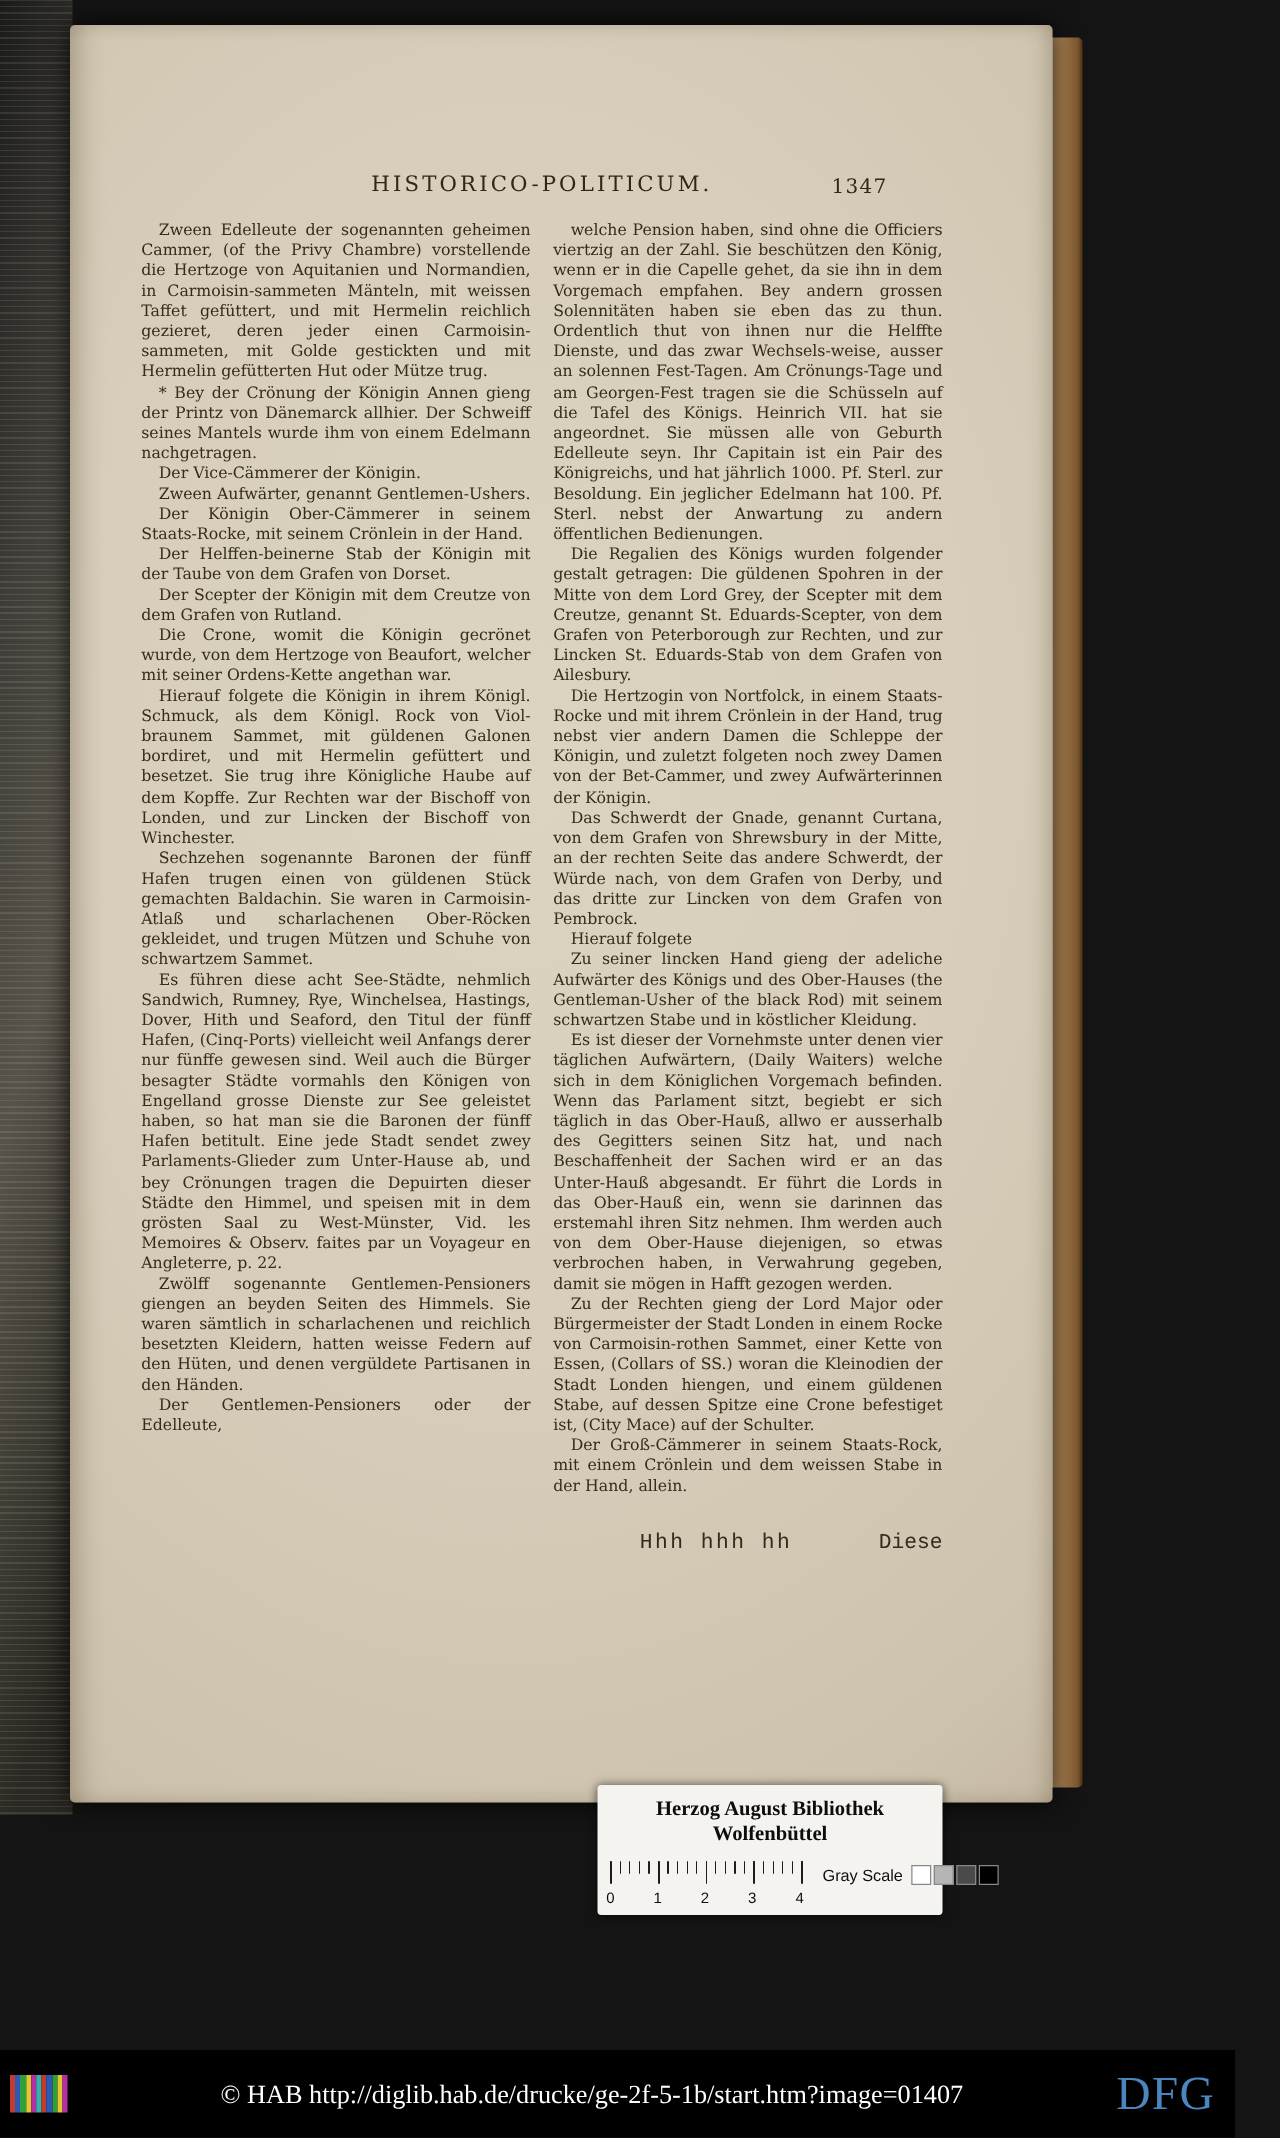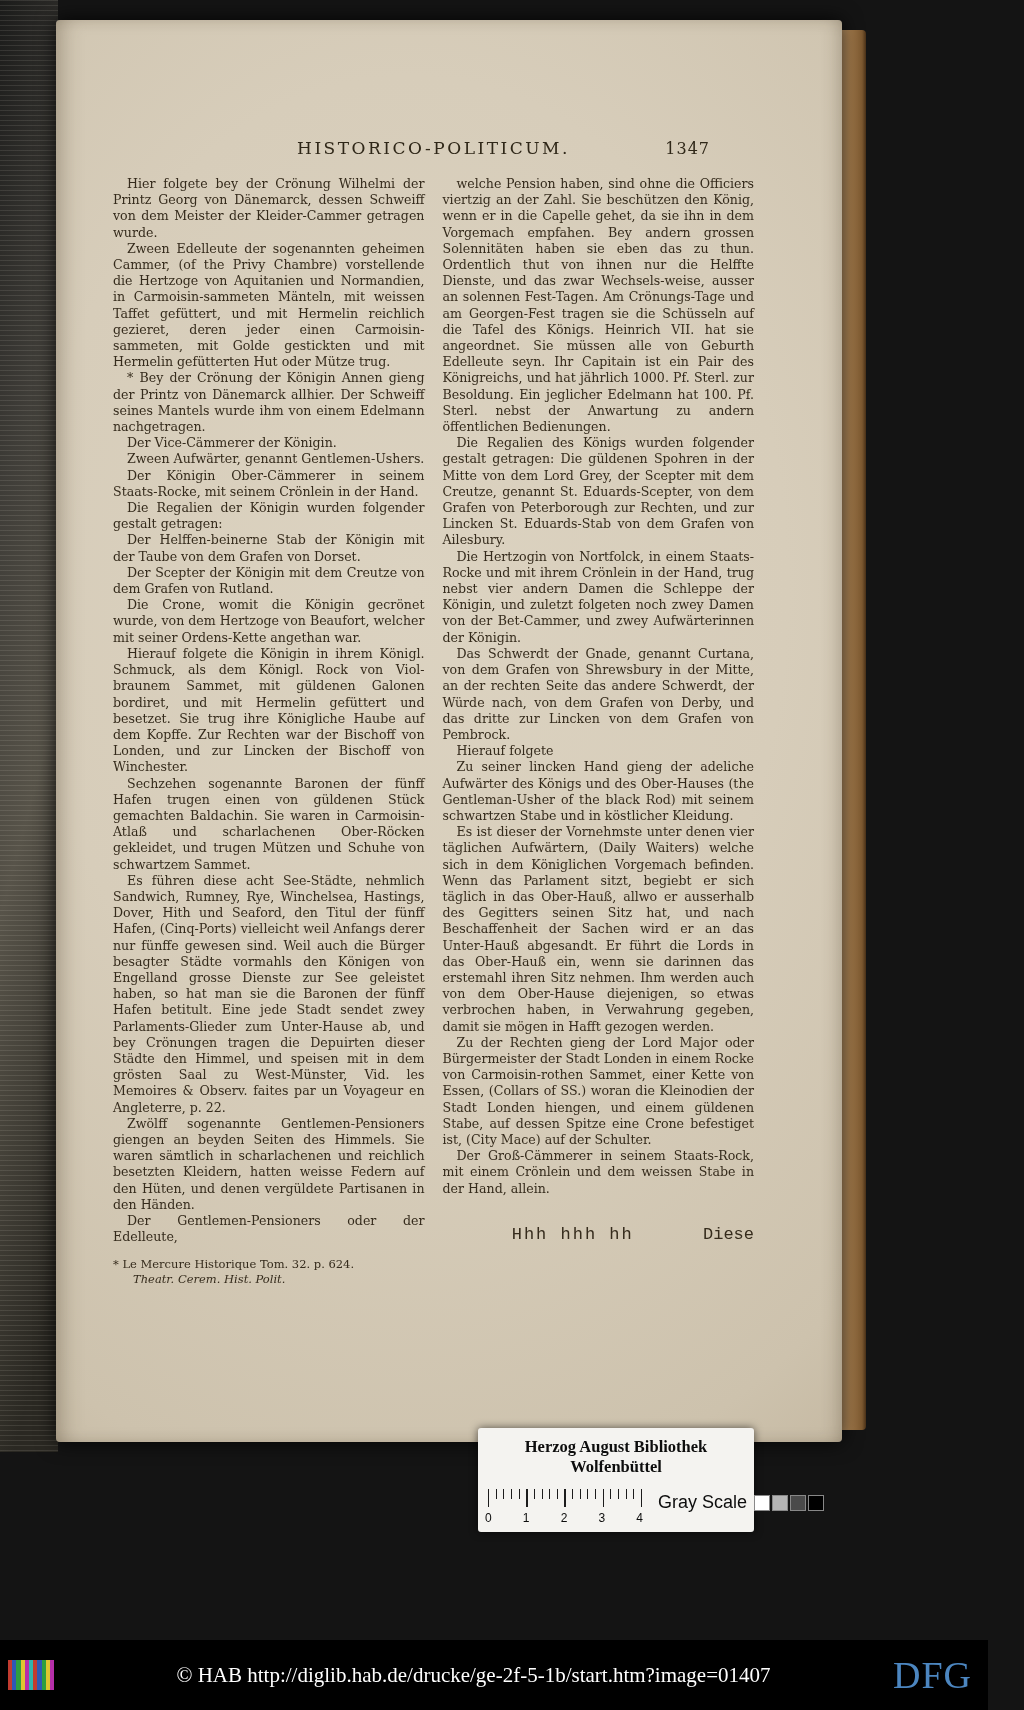--- a/index.html
+++ b/index.html
@@ -74,21 +74,21 @@
       repeating-linear-gradient(to right, #1c1c1c 0 1px, transparent 1px 7.65px);
     background-size: 155px 18px, 155px 10px;
     background-repeat: no-repeat, no-repeat;
   }
   .ruler-numbers {
     display:flex; width:158px; justify-content:space-between;
     font-size:12px; margin-top:4px; margin-left:-3px;
     font-family:"Liberation Sans", sans-serif;
   }
   .gray-scale { display:flex; align-items:center; gap:7px; margin-left:8px; margin-top:3px; min-width:0; }
-  .gray-scale-label { font-size:18px; white-space:nowrap; font-family:"Liberation Sans", sans-serif; }
+  .gray-scale-label { font-size:13px; white-space:nowrap; font-family:"Liberation Sans", sans-serif; }
   .patches { display:flex; gap:2px; }
   .patch { width:16px; height:16px; border:1px solid #888; flex:0 0 auto; }
 
   
   .footer-bar {
     position:absolute; left:0; bottom:0; width:988px; height:70px;
     background:#000; display:flex; align-items:center;
   }
   .barcode { width:46px; height:30px; margin-left:8px; display:flex; flex:0 0 auto; }
   .barcode div { flex:1; height:100%; }
@@ -115,40 +115,34 @@
 
       <div class="running-head">
         <span class="head-title">HISTORICO-POLITICUM.</span>
         <span class="page-number">1347</span>
       </div>
 
       <div class="columns">
 
         <div class="col">
           <div>
-              <p class="para">Hier folgete bey der Crönung Wilhelmi der Printz Georg von Dänemarck, dessen Schweiff von dem Meister der Kleider-Cammer getragen wurde.</p>
               <p class="para">Zween Edelleute der sogenannten geheimen Cammer, (of the Privy Chambre) vorstellende die Hertzoge von Aquitanien und Normandien, in Carmoisin-sammeten Mänteln, mit weissen Taffet gefüttert, und mit Hermelin reichlich gezieret, deren jeder einen Carmoisin-sammeten, mit Golde gestickten und mit Hermelin gefütterten Hut oder Mütze trug.</p>
               <p class="para">* Bey der Crönung der Königin Annen gieng der Printz von Dänemarck allhier. Der Schweiff seines Mantels wurde ihm von einem Edelmann nachgetragen.</p>
               <p class="para">Der Vice-Cämmerer der Königin.</p>
               <p class="para">Zween Aufwärter, genannt Gentlemen-Ushers.</p>
               <p class="para">Der Königin Ober-Cämmerer in seinem Staats-Rocke, mit seinem Crönlein in der Hand.</p>
-              <p class="para">Die Regalien der Königin wurden folgender gestalt getragen:</p>
               <p class="para">Der Helffen-beinerne Stab der Königin mit der Taube von dem Grafen von Dorset.</p>
               <p class="para">Der Scepter der Königin mit dem Creutze von dem Grafen von Rutland.</p>
               <p class="para">Die Crone, womit die Königin gecrönet wurde, von dem Hertzoge von Beaufort, welcher mit seiner Ordens-Kette angethan war.</p>
               <p class="para">Hierauf folgete die Königin in ihrem Königl. Schmuck, als dem Königl. Rock von Viol-braunem Sammet, mit güldenen Galonen bordiret, und mit Hermelin gefüttert und besetzet. Sie trug ihre Königliche Haube auf dem Kopffe. Zur Rechten war der Bischoff von Londen, und zur Lincken der Bischoff von Winchester.</p>
               <p class="para">Sechzehen sogenannte Baronen der fünff Hafen trugen einen von güldenen Stück gemachten Baldachin. Sie waren in Carmoisin-Atlaß und scharlachenen Ober-Röcken gekleidet, und trugen Mützen und Schuhe von schwartzem Sammet.</p>
               <p class="para">Es führen diese acht See-Städte, nehmlich Sandwich, Rumney, Rye, Winchelsea, Hastings, Dover, Hith und Seaford, den Titul der fünff Hafen, (Cinq-Ports) vielleicht weil Anfangs derer nur fünffe gewesen sind. Weil auch die Bürger besagter Städte vormahls den Königen von Engelland grosse Dienste zur See geleistet haben, so hat man sie die Baronen der fünff Hafen betitult. Eine jede Stadt sendet zwey Parlaments-Glieder zum Unter-Hause ab, und bey Crönungen tragen die Depuirten dieser Städte den Himmel, und speisen mit in dem grösten Saal zu West-Münster, Vid. les Memoires &amp; Observ. faites par un Voyageur en Angleterre, p. 22.</p>
               <p class="para">Zwölff sogenannte Gentlemen-Pensioners giengen an beyden Seiten des Himmels. Sie waren sämtlich in scharlachenen und reichlich besetzten Kleidern, hatten weisse Federn auf den Hüten, und denen vergüldete Partisanen in den Händen.</p>
               <p class="para">Der Gentlemen-Pensioners oder der Edelleute,</p>
             </div>
-          <div class="footnote-block">
-            <p class="footnote">* Le Mercure Historique Tom. 32. p. 624.</p>
-            <p class="footnote italic">Theatr. Cerem. Hist. Polit.</p>
-          </div>
         </div>
 
         <div class="col">
           <div>
               <p class="para">welche Pension haben, sind ohne die Officiers viertzig an der Zahl. Sie beschützen den König, wenn er in die Capelle gehet, da sie ihn in dem Vorgemach empfahen. Bey andern grossen Solennitäten haben sie eben das zu thun. Ordentlich thut von ihnen nur die Helffte Dienste, und das zwar Wechsels-weise, ausser an solennen Fest-Tagen. Am Crönungs-Tage und am Georgen-Fest tragen sie die Schüsseln auf die Tafel des Königs. Heinrich VII. hat sie angeordnet. Sie müssen alle von Geburth Edelleute seyn. Ihr Capitain ist ein Pair des Königreichs, und hat jährlich 1000. Pf. Sterl. zur Besoldung. Ein jeglicher Edelmann hat 100. Pf. Sterl. nebst der Anwartung zu andern öffentlichen Bedienungen.</p>
               <p class="para">Die Regalien des Königs wurden folgender gestalt getragen: Die güldenen Spohren in der Mitte von dem Lord Grey, der Scepter mit dem Creutze, genannt St. Eduards-Scepter, von dem Grafen von Peterborough zur Rechten, und zur Lincken St. Eduards-Stab von dem Grafen von Ailesbury.</p>
               <p class="para">Die Hertzogin von Nortfolck, in einem Staats-Rocke und mit ihrem Crönlein in der Hand, trug nebst vier andern Damen die Schleppe der Königin, und zuletzt folgeten noch zwey Damen von der Bet-Cammer, und zwey Aufwärterinnen der Königin.</p>
               <p class="para">Das Schwerdt der Gnade, genannt Curtana, von dem Grafen von Shrewsbury in der Mitte, an der rechten Seite das andere Schwerdt, der Würde nach, von dem Grafen von Derby, und das dritte zur Lincken von dem Grafen von Pembrock.</p>
               <p class="para">Hierauf folgete</p>
               <p class="para">Zu seiner lincken Hand gieng der adeliche Aufwärter des Königs und des Ober-Hauses (the Gentleman-Usher of the black Rod) mit seinem schwartzen Stabe und in köstlicher Kleidung.</p>

